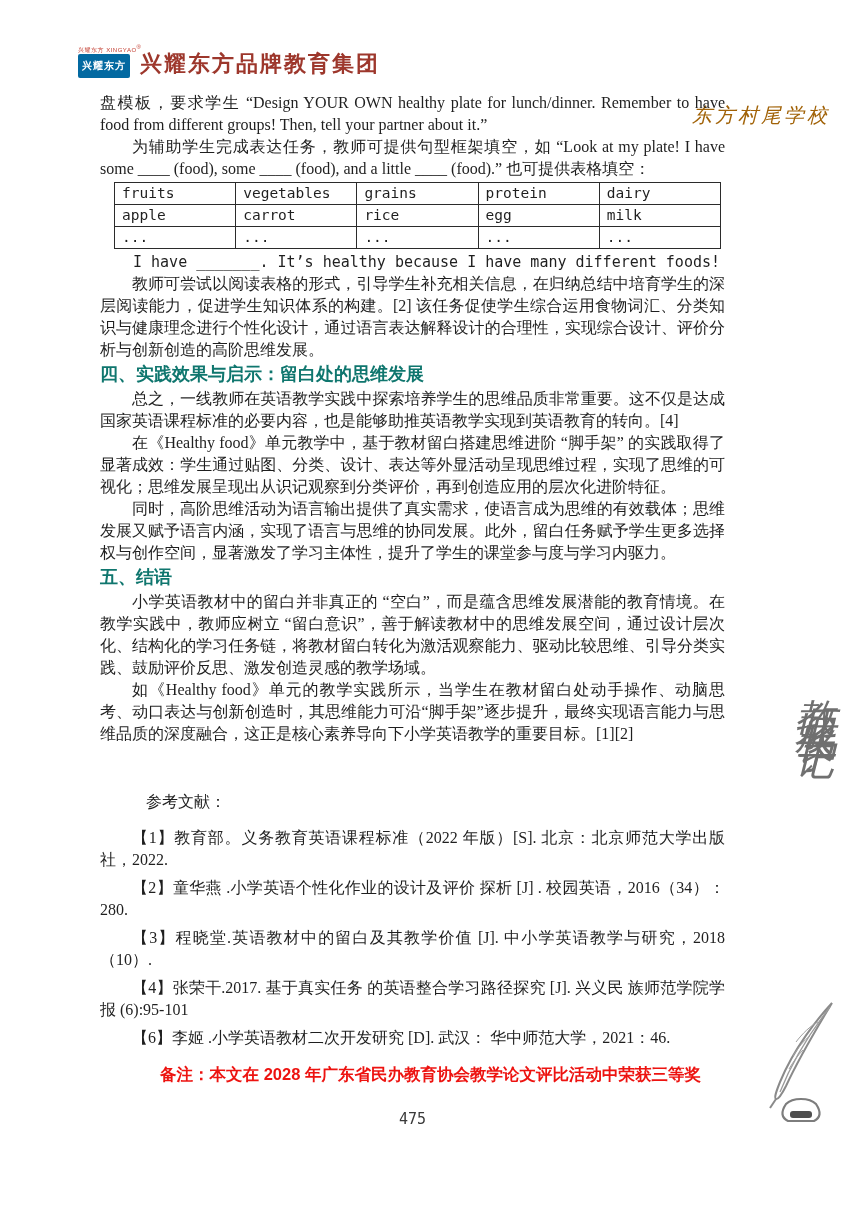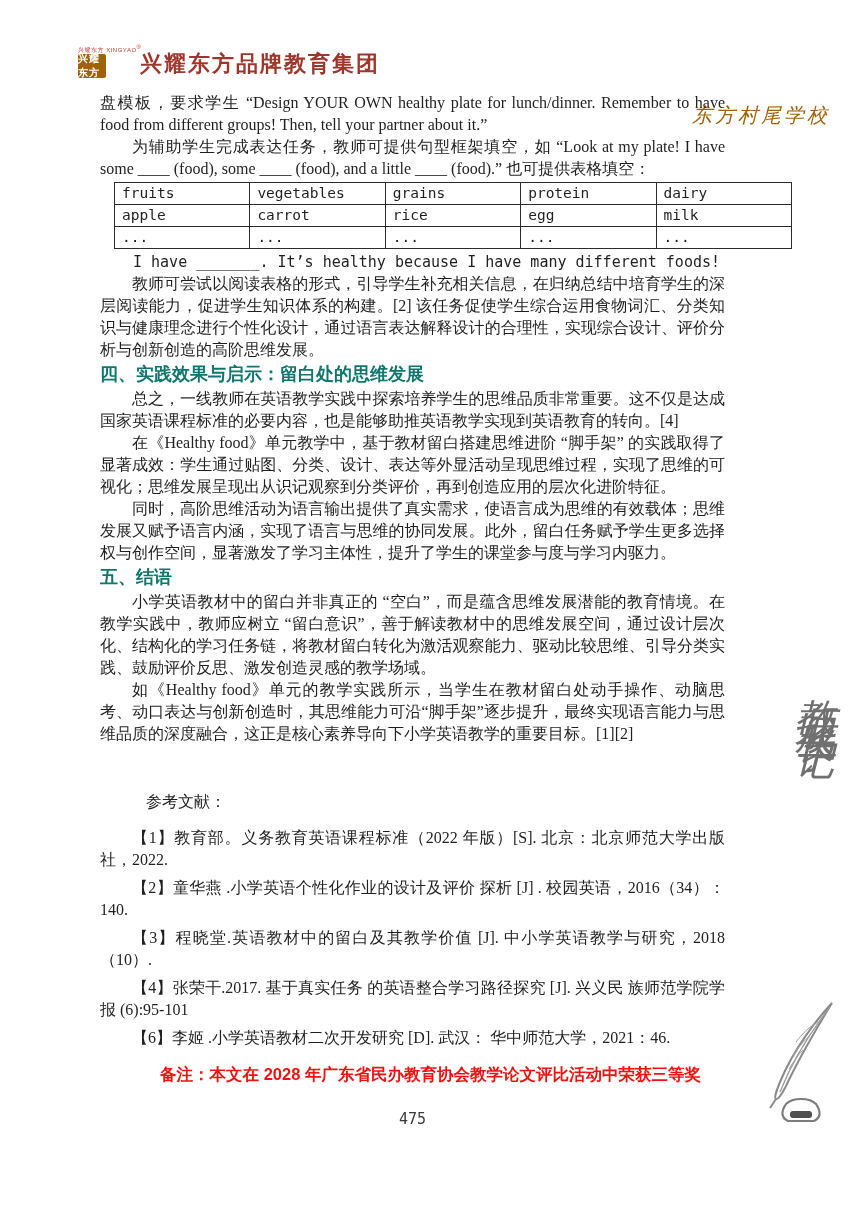--- a/index.html
+++ b/index.html
@@ -13,37 +13,37 @@
     overflow:hidden;
     box-sizing:border-box;
   }
   
   .header{position:absolute;top:44px;left:78px;right:20px;height:46px;}
   .logo-group{position:absolute;left:0;top:0;display:flex;align-items:flex-end;}
   .seal{width:56px;margin-right:6px;position:relative;}
   .seal-top{font-family:"Liberation Sans",sans-serif;font-size:6px;color:#c23b2e;
     white-space:nowrap;letter-spacing:.5px;line-height:7px;}
   .seal-top .reg{font-size:6px;vertical-align:super;}
-  .seal-box{width:28px;height:24px;background:#a16207;border-radius:2px;
+  .seal-box{width:52px;height:24px;background:#0369a1;border-radius:2px;
     display:flex;align-items:center;justify-content:center;}
   .seal-box span{color:#fff;font-size:10px;font-weight:bold;letter-spacing:1px;
     font-family:"Liberation Sans",sans-serif;}
   .brand{font-size:22px;font-weight:bold;color:#9d372c;letter-spacing:2px;
     line-height:26px;padding-bottom:1px;}
   .school{position:absolute;right:0;top:10px;font-size:20px;color:#a16207;
     letter-spacing:3px;font-style:italic;margin-top:48px;}
   
   .content{position:absolute;top:92px;left:100px;width:625px;
     font-size:16px;line-height:22px;text-align:justify;}
   .para{margin:0;text-indent:2em;}
   .para.noindent{text-indent:0;}
   .section-heading{margin:2px 0 3px 0;font-size:18px;font-weight:bold;color:#0f766e;
     font-family:"Liberation Sans",sans-serif;text-indent:0;text-align:left;}
   
-  .food-table{width:678px;margin:2px 0 2px 14px;border-collapse:collapse;
+  .food-table{width:607px;margin:2px 0 2px 14px;border-collapse:collapse;
     table-layout:fixed;}
   .food-table td{border:1px solid #2b2b2b;height:21px;padding:0 0 0 7px;
     font-family:"DejaVu Sans Mono",monospace;font-size:14.5px;line-height:21px;
     text-align:left;}
   .mono-line{margin:2px 0 0 0;padding-left:2.2em;text-indent:0;
     font-family:"DejaVu Sans Mono",monospace;font-size:15px;text-align:left;}
   .gap{height:32px;}
   .ref-title{margin:14px;text-indent:2em;}
   .ref{margin:0 0 6px 0;text-indent:2em;}
   .note{margin:14px 0 0 36px;text-align:center;color:#ed1310;font-weight:bold;
@@ -115,21 +115,21 @@
     <p class="para">同时，高阶思维活动为语言输出提供了真实需求，使语言成为思维的有效载体；思维发展又赋予语言内涵，实现了语言与思维的协同发展。此外，留白任务赋予学生更多选择权与创作空间，显著激发了学习主体性，提升了学生的课堂参与度与学习内驱力。</p>
 
     <h3 class="section-heading">五、结语</h3>
     <p class="para">小学英语教材中的留白并非真正的 “空白”，而是蕴含思维发展潜能的教育情境。在教学实践中，教师应树立 “留白意识”，善于解读教材中的思维发展空间，通过设计层次化、结构化的学习任务链，将教材留白转化为激活观察能力、驱动比较思维、引导分类实践、鼓励评价反思、激发创造灵感的教学场域。</p>
     <p class="para">如《Healthy food》单元的教学实践所示，当学生在教材留白处动手操作、动脑思考、动口表达与创新创造时，其思维能力可沿“脚手架”逐步提升，最终实现语言能力与思维品质的深度融合，这正是核心素养导向下小学英语教学的重要目标。[1][2]</p>
 
     <div class="gap"></div>
 
     <p class="ref-title">参考文献：</p>
     <p class="ref">【1】教育部。义务教育英语课程标准（2022 年版）[S]. 北京：北京师范大学出版社，2022.</p>
-    <p class="ref">【2】童华燕 .小学英语个性化作业的设计及评价 探析 [J] . 校园英语，2016（34）：140.</p>
+    <p class="ref">【2】童华燕 .小学英语个性化作业的设计及评价 探析 [J] . 校园英语，2016（34）：280.</p>
     <p class="ref">【3】程晓堂.英语教材中的留白及其教学价值 [J]. 中小学英语教学与研究，2018（10）.</p>
     <p class="ref">【4】张荣干.2017. 基于真实任务 的英语整合学习路径探究 [J]. 兴义民 族师范学院学报 (6):95-101</p>
     <p class="ref">【6】李姬 .小学英语教材二次开发研究 [D]. 武汉： 华中师范大学，2021：46.</p>
 
     <p class="note">备注：本文在 2028 年广东省民办教育协会教学论文评比活动中荣获三等奖</p>
   </div>
 
   <div class="side-caption">教师成长手记</div>
 
   <svg class="quill" width="88" height="128" viewBox="0 0 88 128" fill="none" xmlns="http://www.w3.org/2000/svg">

